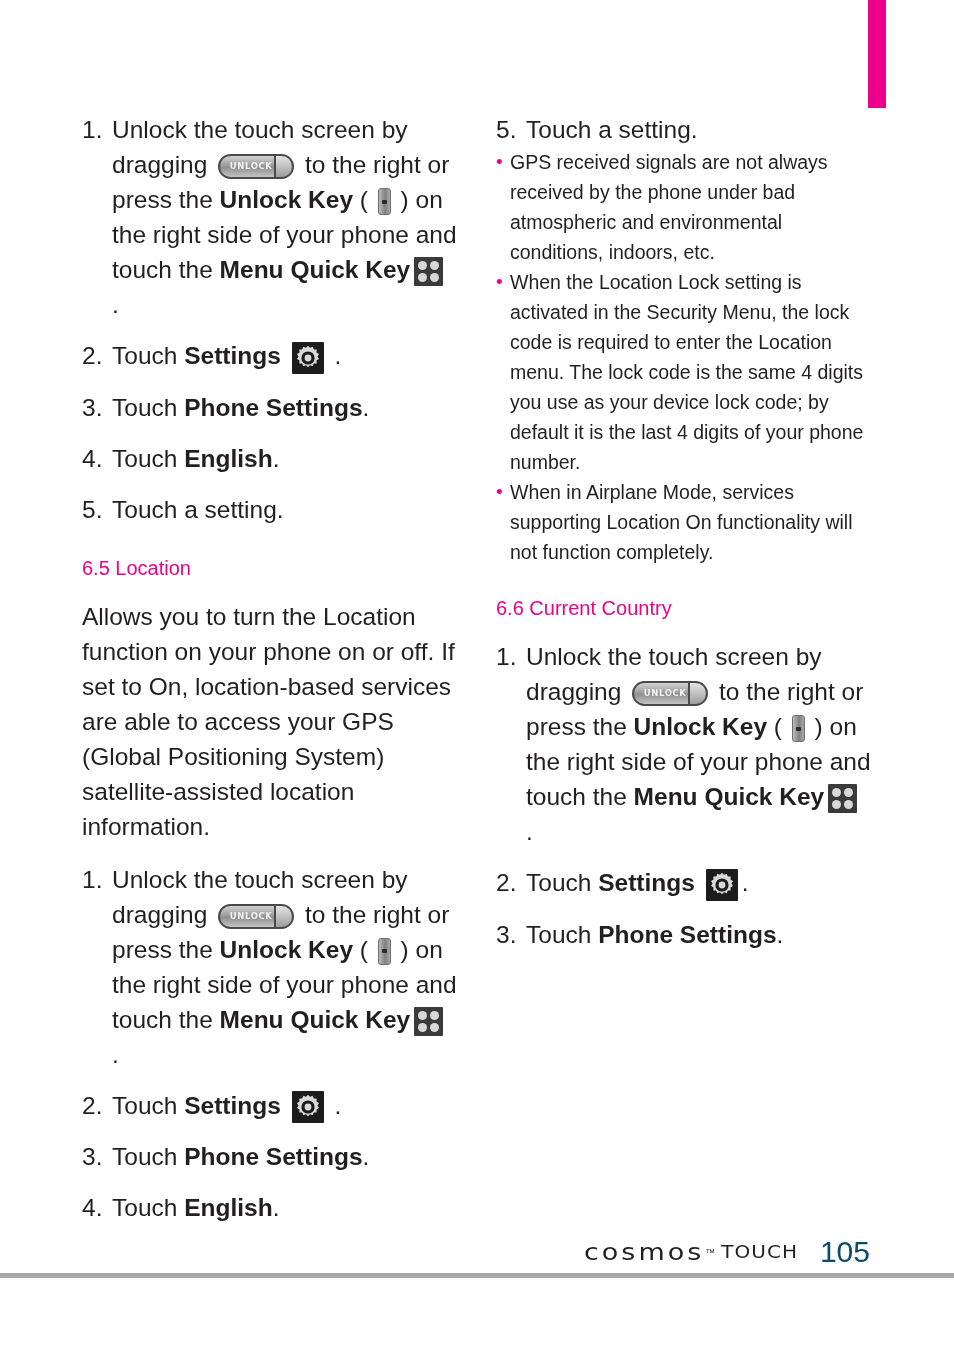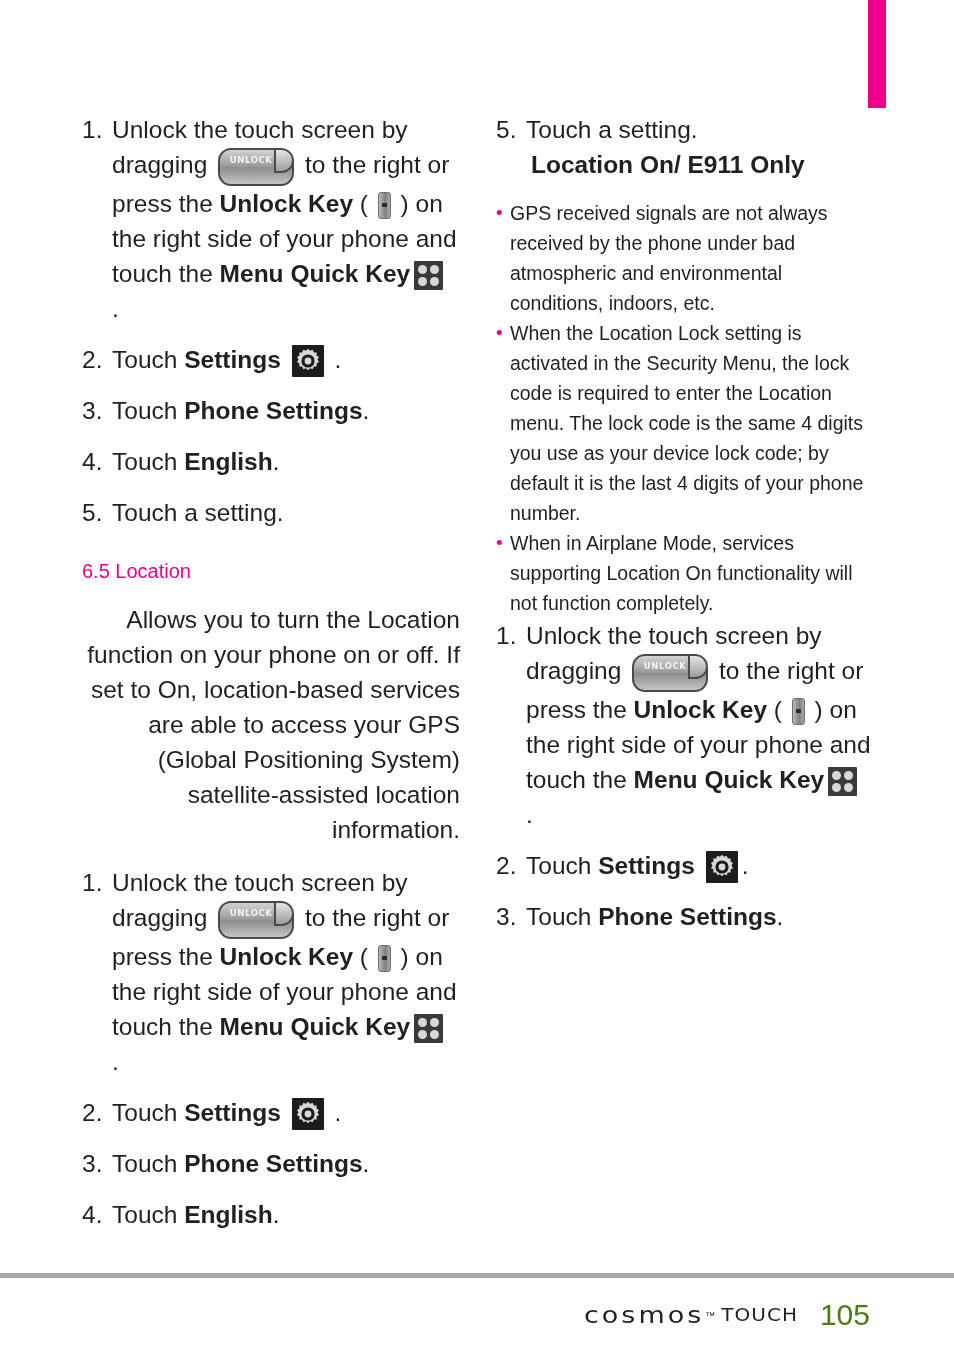--- a/index.html
+++ b/index.html
@@ -29,21 +29,21 @@
     position: absolute;
     left: 0;
     top: 1273px;
     width: 954px;
     height: 5px;
     background: #a8a8a8;
   }
   .footer {
     position: absolute;
     left: 0;
-    top: 1290px;
+    top: 1227px;
     width: 954px;
     height: 50px;
     display: flex;
     justify-content: flex-end;
     align-items: center;
     padding-right: 84px;
     box-sizing: border-box;
   }
   .brand-cosmos {
     font-family: "DejaVu Sans", sans-serif;
@@ -66,21 +66,21 @@
     font-size: 20px;
     letter-spacing: 1px;
     color: #231f20;
     margin-left: 3px;
     transform: scaleY(0.9);
     display: inline-block;
   }
   .page-number {
     font-size: 30px;
     margin-left: 22px;
-    color: #4d7c0f;
+    color: #0c4a6e;
   }
 
   
   .column {
     position: absolute;
     top: 112px;
     width: 378px;
   }
   .col-left  { left: 82px; }
   .col-right { left: 496px; }
@@ -109,21 +109,20 @@
     color: #ec008c;
     font-size: 20px;
     line-height: 38px;
     font-weight: normal;
     margin: 22px 0 12px 0;
   }
   p.body {
     font-size: 24.5px;
     line-height: 35px;
     margin: 4px 0 18px 0;
-    text-align: right;
   }
   b, strong { font-weight: bold; }
 
   
   .notes-title {
     color: #ec008c;
     font-weight: bold;
     font-size: 20px;
     line-height: 26px;
     margin: 26px 0 4px 0;
@@ -146,21 +145,21 @@
 
   
   .ico {
     display: inline-block;
     vertical-align: middle;
     position: relative;
   }
   
   .ico-unlock {
     width: 76px;
-    height: 38px;
+    height: 25px;
     border-radius: 13px;
     background: linear-gradient(#d2d2d2, #9a9a9a 48%, #8d8d8d 52%, #c4c4c4);
     border: 2px solid #4a4a4a;
     box-sizing: border-box;
     margin: 0 4px;
     overflow: hidden;
   }
   .ico-unlock .cap {
     position: absolute;
     right: -2px;
@@ -320,36 +319,36 @@
 
 </div>
 
 <div class="column col-right">
 
   <div class="ol-item" style="margin-bottom:0;">
     <span class="ol-num">5.</span>
     <span class="ol-body">Touch a setting.</span>
   </div>
 
-  <div class="sub-line" style="margin-top:0;">Location On/ E911 Only</div>
 
 
   <div class="note-item">
     <span class="note-bullet">•</span>
     <span class="note-body">GPS received signals are not always received by the phone under bad atmospheric and environmental conditions, indoors, etc.</span>
   </div>
   <div class="note-item">
     <span class="note-bullet">•</span>
     <span class="note-body">When the Location Lock setting is activated in the Security Menu, the lock code is required to enter the Location menu. The lock code is the same 4 digits you use as your device lock code; by default it is the last 4 digits of your phone number.</span>
   </div>
   <div class="note-item">
     <span class="note-bullet">•</span>
     <span class="note-body">When in Airplane Mode, services supporting Location On functionality will not function completely.</span>
   </div>
 
+  <h2 class="section">6.6 Current Country</h2>
 
   <div class="ol-item">
     <span class="ol-num">1.</span>
     <span class="ol-body"><span>Unlock the touch screen by dragging </span><span class="ico ico-unlock"><span class="txt">UNLOCK</span><span class="cap"></span></span><span> to the right or press the </span><b>Unlock Key</b><span> ( </span><span class="ico ico-sidekey"><span class="dot"></span></span><span> ) on the right side of your phone and touch the </span><b>Menu Quick Key</b><span class="ico ico-menu"><span class="d d1"></span><span class="d d2"></span><span class="d d3"></span><span class="d d4"></span></span><span> .</span></span>
   </div>
 
   <div class="ol-item">
     <span class="ol-num">2.</span>
     <span class="ol-body"><span>Touch </span><b>Settings</b>
       <span class="ico ico-gear">

